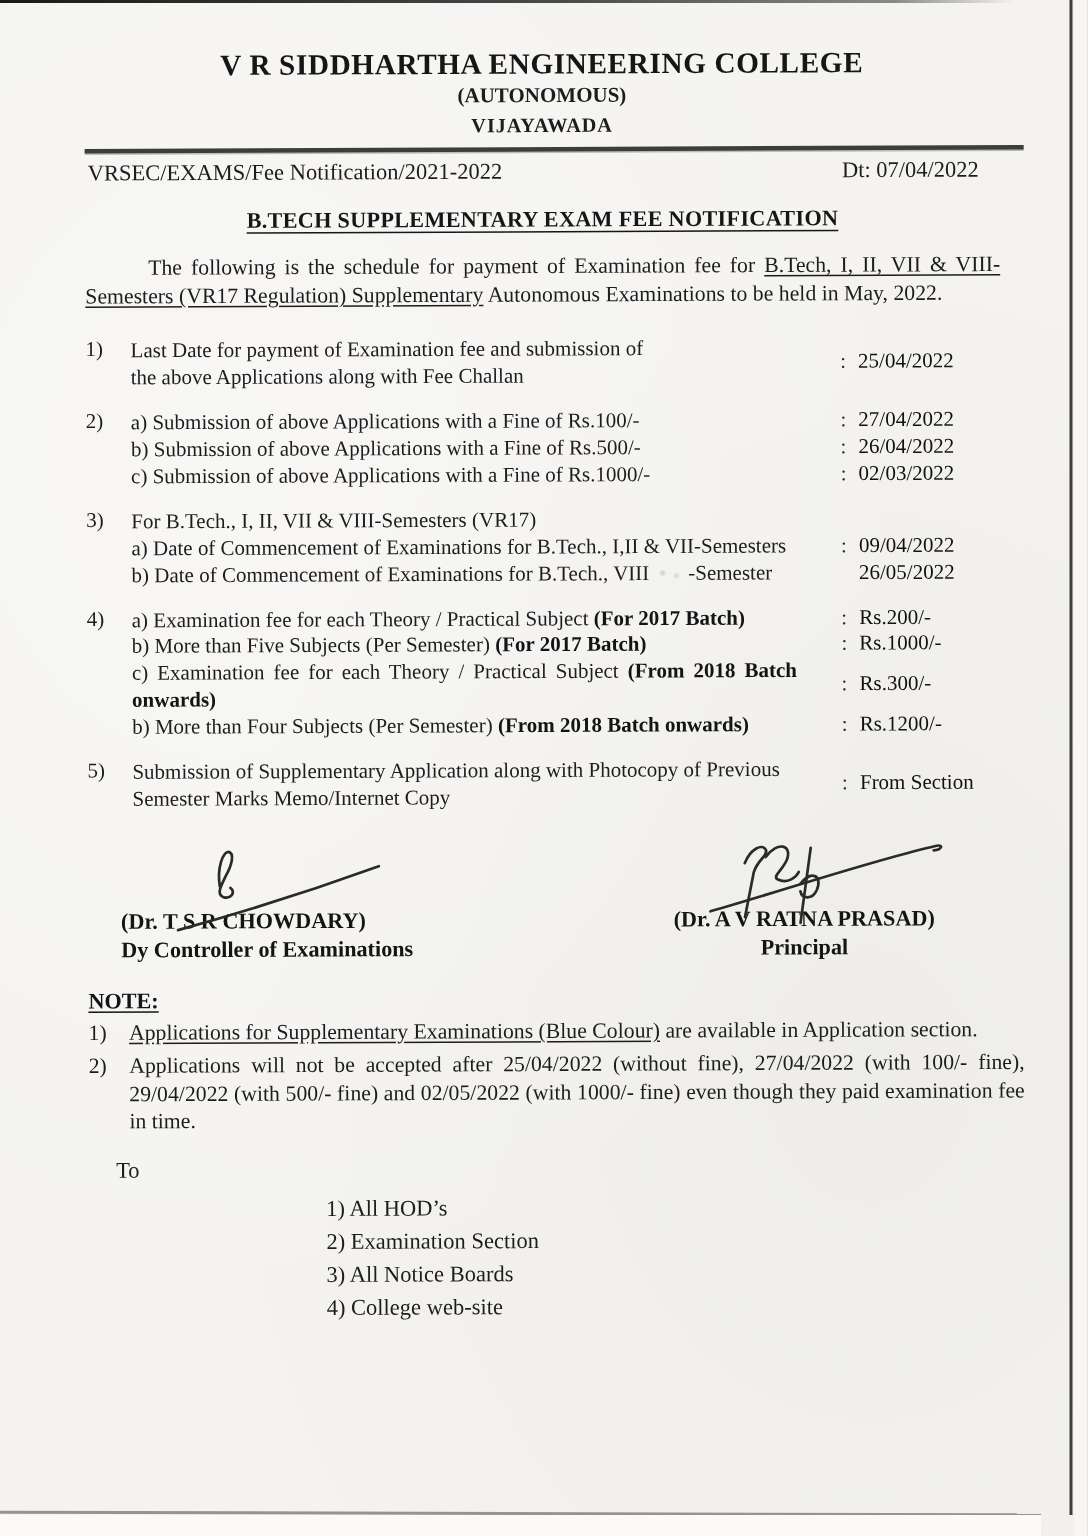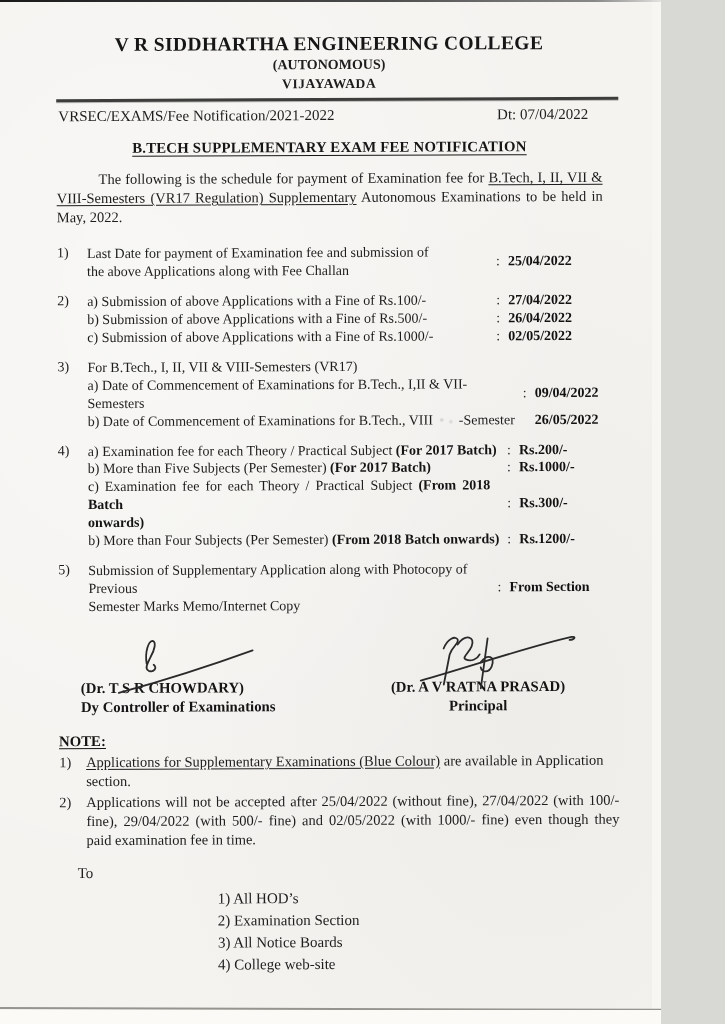--- a/index.html
+++ b/index.html
@@ -1,18 +1,18 @@
 <!DOCTYPE html>
 <html><head>
 <meta charset="utf-8">
 <style>
   html,body{margin:0;padding:0;background:#d8d8d4;}
   .page{
     position:relative;
-    width:661px;height:1024px;
+    width:725px;height:1024px;
     background:#f4f3f0;
     background-image:
       radial-gradient(ellipse at 20% 30%, rgba(255,255,255,.35), transparent 60%),
       radial-gradient(ellipse at 80% 70%, rgba(120,120,110,.05), transparent 55%);
     overflow:hidden;
     font-family:"Liberation Serif","DejaVu Serif",serif;
     color:#1d1d1d;
   }
   
   .edge-top{position:absolute;top:0;left:0;width:676px;height:2px;
@@ -37,21 +37,21 @@
 
   .schedule{margin-top:18px;font-size:14px;}
   .item{display:flex;margin-bottom:12px;}
   .inum{width:30px;flex:none;}
   .ibody{flex:1;}
   .srow{display:flex;align-items:center;line-height:1.28;}
   .stext{flex:1;white-space:pre-line;}
   .nowrap .stext{white-space:nowrap;}
   .gappy .stext{word-spacing:2.5px;}
   .scolon{width:20px;flex:none;text-align:center;color:#2a2a2a;}
-  .svalue{width:95px;flex:none;font-weight:bold;color:#111;}
+  .svalue{width:95px;flex:none;font-weight:normal;color:#111;}
   .ihdr{line-height:1.28;}
   .b{font-weight:bold;color:#141414;}
   .whiteout{display:inline-block;width:26px;height:12px;vertical-align:middle;
     background:
       radial-gradient(circle at 35% 45%, rgba(140,140,135,.28) 0 1px, transparent 2.5px),
       radial-gradient(circle at 70% 60%, rgba(140,140,135,.22) 0 1px, transparent 2.5px);}
 
   .sig-row{display:flex;margin:20px 0 0 22px;}
   .sig-block{position:relative;padding-top:44px;font-weight:bold;font-size:14.8px;color:#141414;}
   .sig-left{width:300px;}
@@ -122,21 +122,21 @@
             <div class="svalue">27/04/2022</div>
           </div>
           <div class="srow">
             <div class="stext">b) Submission of above Applications with a Fine of Rs.500/-</div>
             <div class="scolon">:</div>
             <div class="svalue">26/04/2022</div>
           </div>
           <div class="srow">
             <div class="stext">c) Submission of above Applications with a Fine of Rs.1000/-</div>
             <div class="scolon">:</div>
-            <div class="svalue">02/05/2022</div>
+            <div class="svalue">02/03/2022</div>
           </div>
         </div>
       </div>
 
       <div class="item">
         <div class="inum">3)</div>
         <div class="ibody">
           <div class="ihdr">For B.Tech., I, II, VII &amp; VIII-Semesters (VR17)</div>
           <div class="srow">
             <div class="stext">a) Date of Commencement of Examinations for B.Tech., I,II &amp; VII-Semesters</div>

